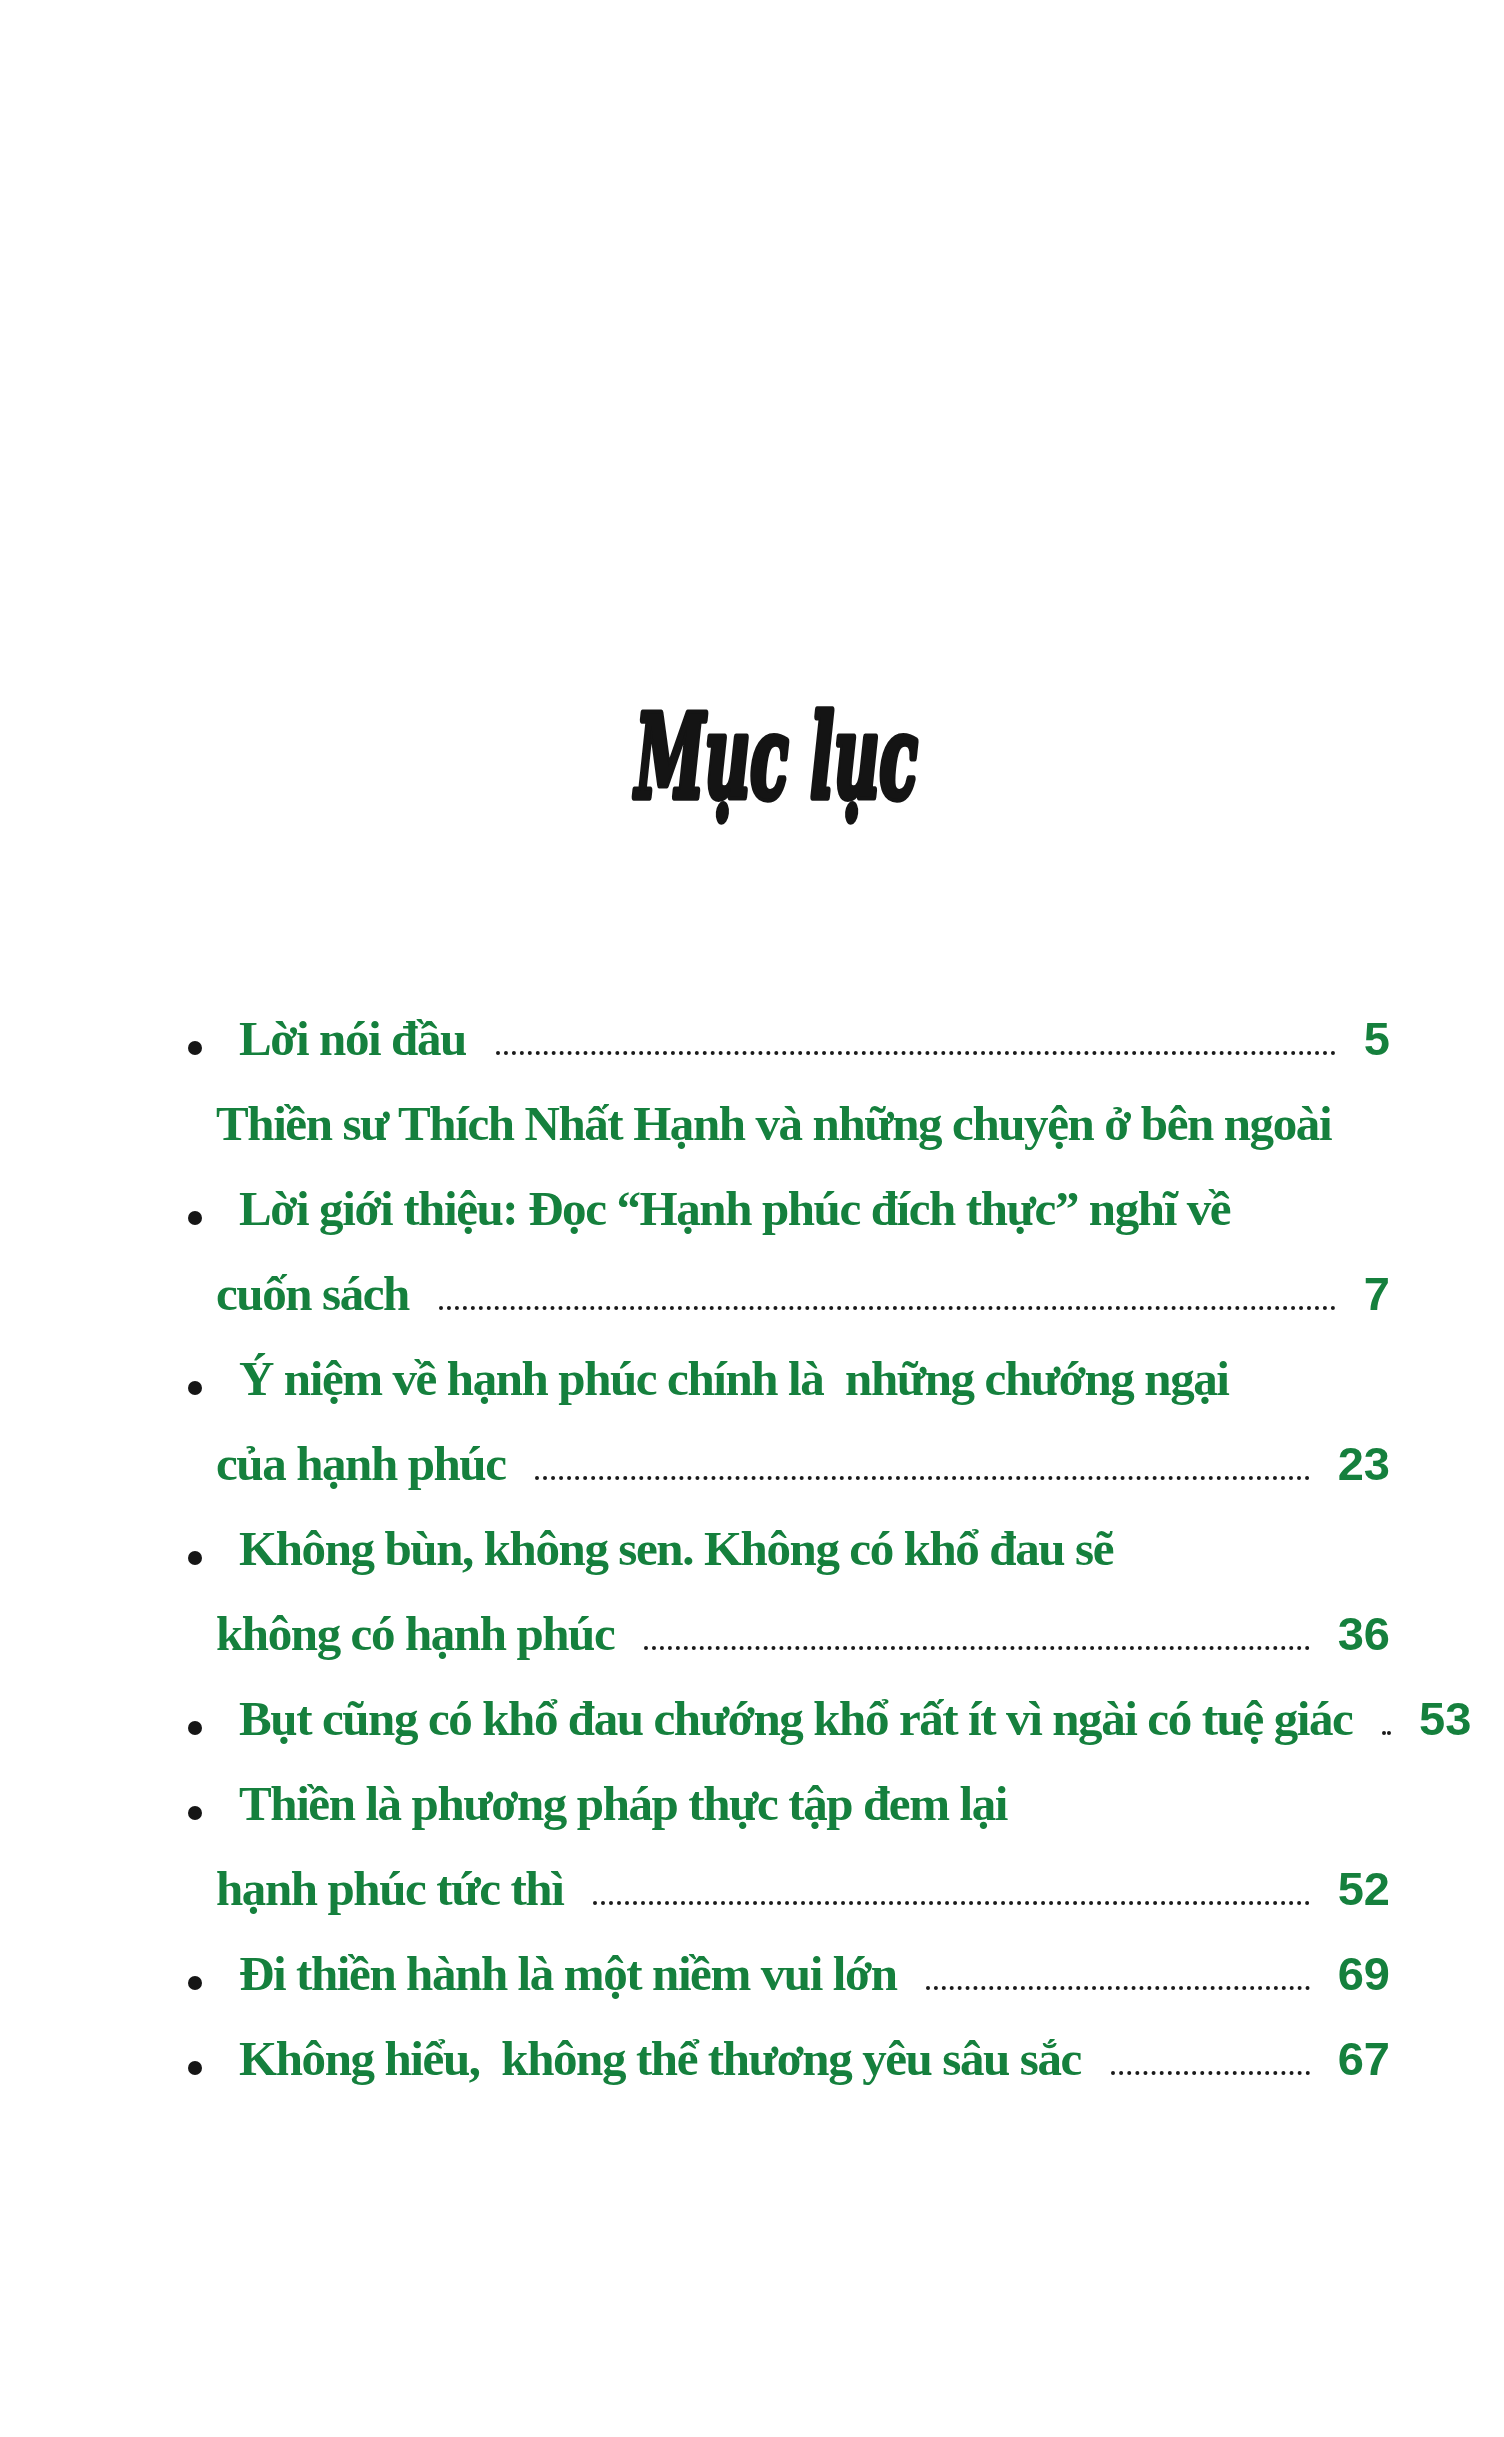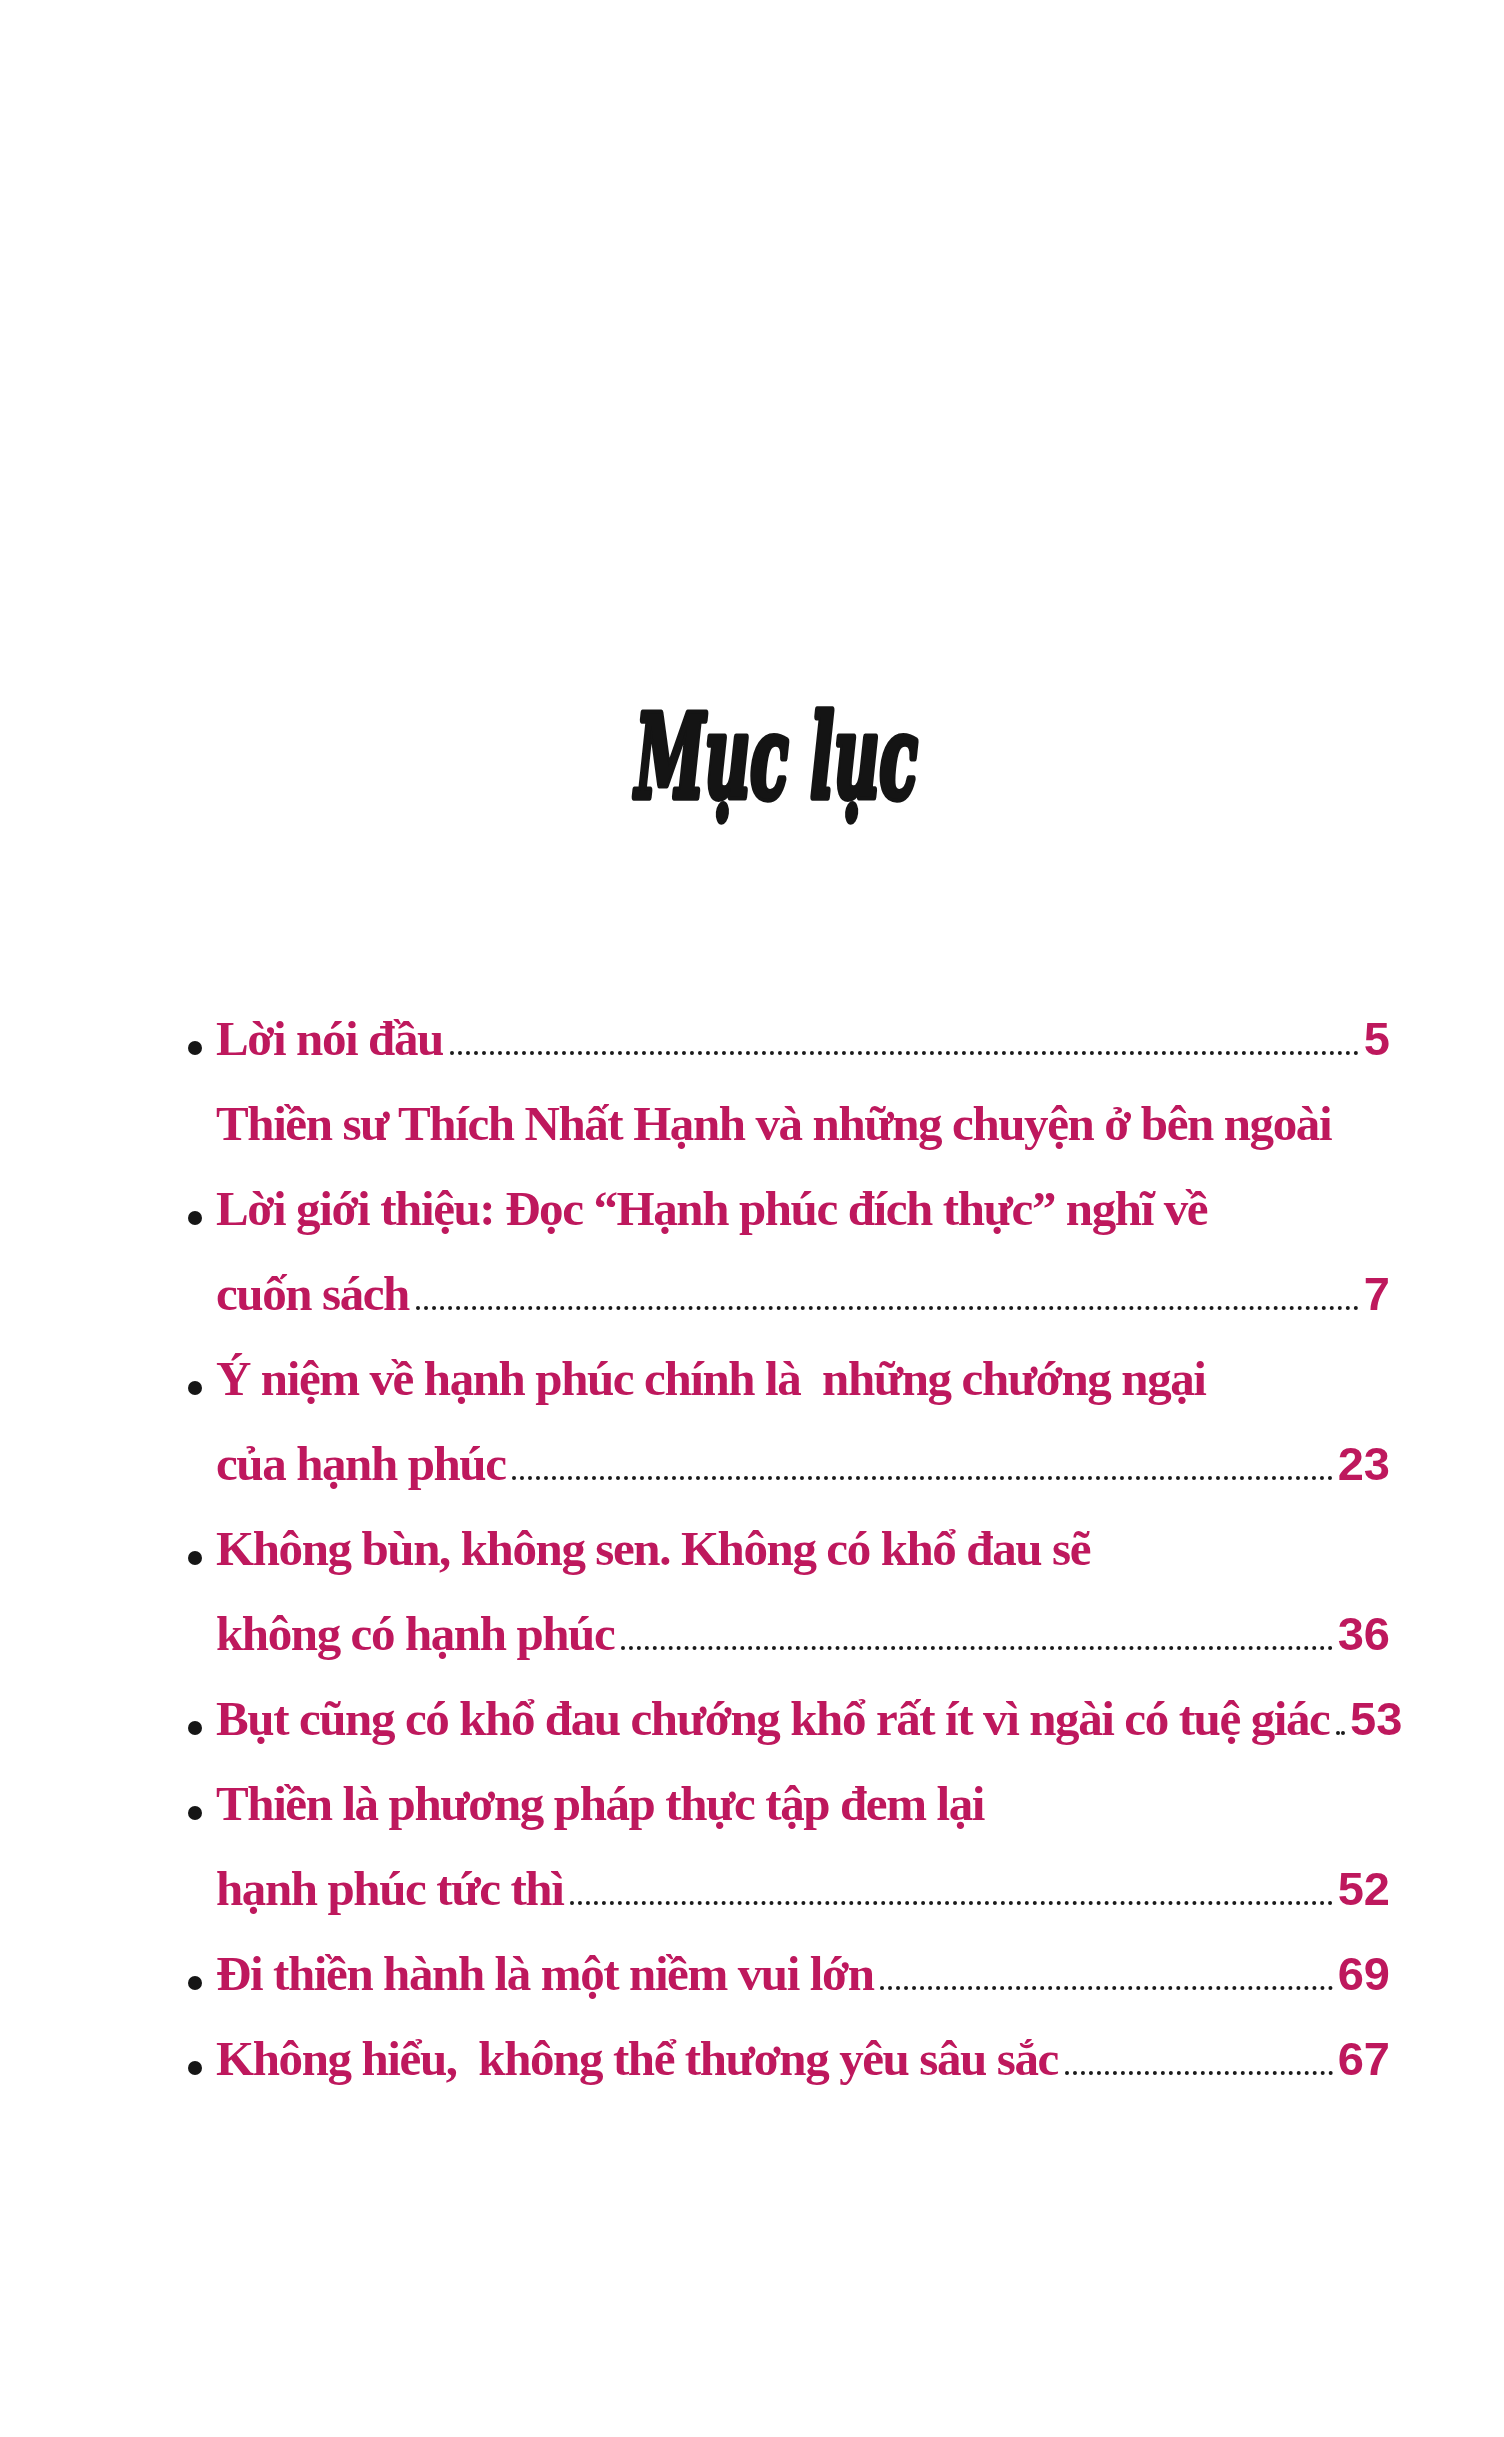--- a/index.html
+++ b/index.html
@@ -7,21 +7,21 @@
     padding: 0;
     background: #ffffff;
   }
   .page {
     position: relative;
     width: 1505px;
     height: 2438px;
     background: #ffffff;
     overflow: hidden;
     font-family: "Liberation Serif", "DejaVu Serif", serif;
-    color: #be185d;
+    color: #15803d;
   }
   .title-wrap {
     position: absolute;
     top: 692px;
     left: 50%;
     transform: translateX(calc(-50% + 23.5px));
   }
   .title-wrap svg text {
     font-family: "DejaVu Serif", "Liberation Serif", serif;
     font-style: italic;
@@ -34,20 +34,21 @@
     width: 1202px;
   }
   .toc-line {
     display: flex;
     align-items: baseline;
     height: 85px;
     line-height: 85px;
     font-size: 49px;
     font-weight: bold;
     letter-spacing: -1.4px;
+    gap: 23px;
   }
   .toc-line .entry-text {
     white-space: pre;
     flex: 0 0 auto;
   }
   .toc-line.cont {
     margin-left: 28px;
   }
   .bullet {
     flex: 0 0 auto;

